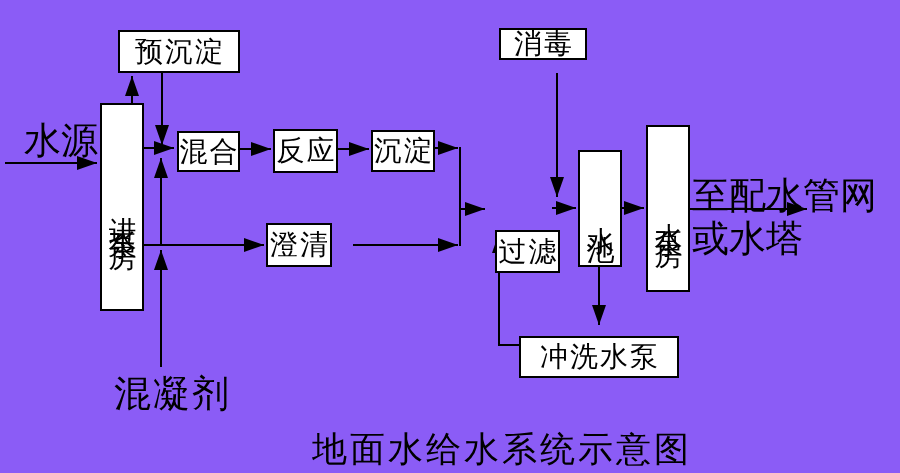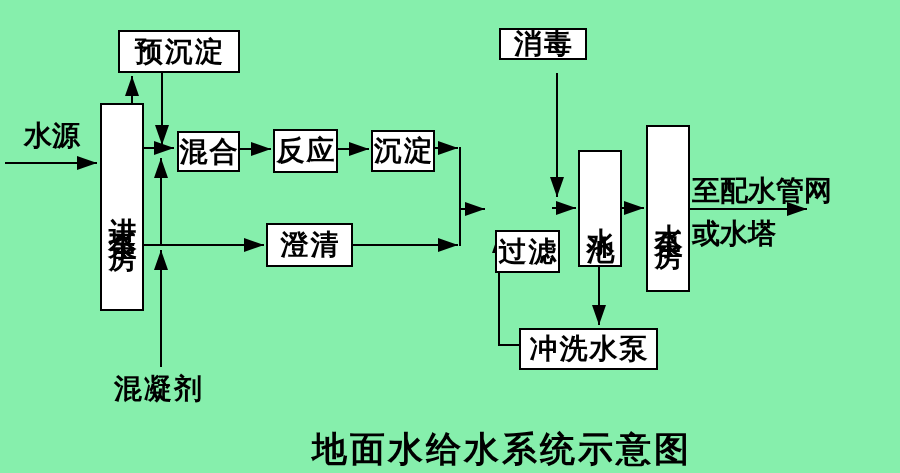--- a/index.html
+++ b/index.html
@@ -1,25 +1,24 @@
 <!DOCTYPE html>
 <html><head>
 <meta charset="utf-8">
 <style>
   * { margin: 0; padding: 0; box-sizing: border-box; }
   html, body { background: #ffffff; }
   #canvas {
     position: relative;
     width: 900px;
     height: 473px;
-    background: #86efac;
+    background: #8b5cf6;
     font-family: "Liberation Serif", "DejaVu Serif", serif;
     color: #000000;
     overflow: hidden;
-    font-weight: bold;
   }
   #edges-layer {
     position: absolute;
     left: 0; top: 0;
     width: 900px; height: 473px;
   }
   .edge {
     stroke: #000000;
     stroke-width: 2;
     fill: none;
@@ -38,42 +37,42 @@
   .node .lbl { letter-spacing: 2px; margin-right: -2px; }
   .node.vertical .lbl {
     writing-mode: vertical-rl;
     text-orientation: upright;
     letter-spacing: 8px;
     margin-right: 0;
     margin-bottom: -8px;
   }
   .free-label {
     position: absolute;
-    font-size: 28px;
+    font-size: 37px;
     line-height: 1.1;
     white-space: nowrap;
   }
   .diagram-title {
     position: absolute;
     font-size: 35px;
     letter-spacing: 3px;
     white-space: nowrap;
   }
   
   #n-pre-sed   { left:118px; top:30px;  width:122px; height:43px; }
   #n-intake    { left:100px; top:103px; width:44px;  height:208px; }
   #n-mixing    { left:177px; top:131px; width:63px;  height:41px;text-align:center; }
   #n-reaction  { left:273px; top:129px; width:65px;  height:44px; }
   #n-sediment  { left:371px; top:130px; width:64px;  height:42px; }
-  #n-clarify   { left:266px; top:223px; width:87px;  height:44px; }
+  #n-clarify   { left:266px; top:223px; width:66px;  height:44px; }
   #n-disinfect { left:499px; top:28px;  width:88px;  height:32px; }
   #n-filter    { left:495px; top:187px; width:65px;  height:43px;margin-top:43px; }
   #n-tank      { left:578px; top:150px; width:44px;  height:117px; }
   #n-pump      { left:646px; top:125px; width:44px;  height:167px; }
-  #n-backwash  { left:519px; top:328px; width:139px; height:42px; }
+  #n-backwash  { left:519px; top:336px; width:160px; height:42px; }
   
   #l-source    { left:24px;  top:121px; }
   #l-coagulant { left:114px; top:374px; letter-spacing:2px; }
   #l-network   { left:692px; top:162px;margin-top:14px; }
   #l-tower     { left:692px; top:219px; }
   #l-title     { left:312px; top:426px; }
 </style>
 </head>
 <body>
 

